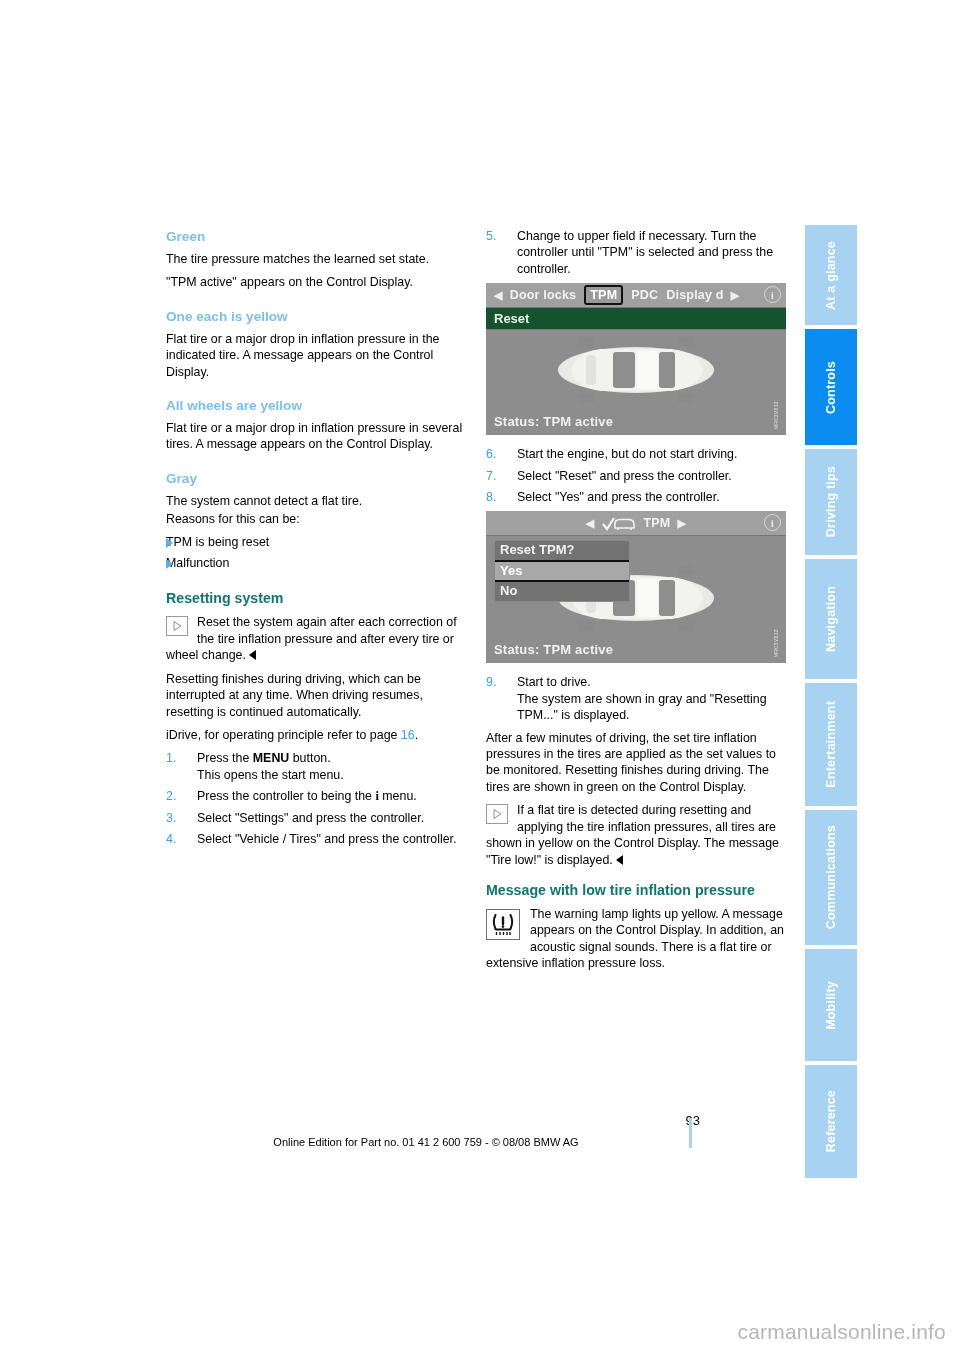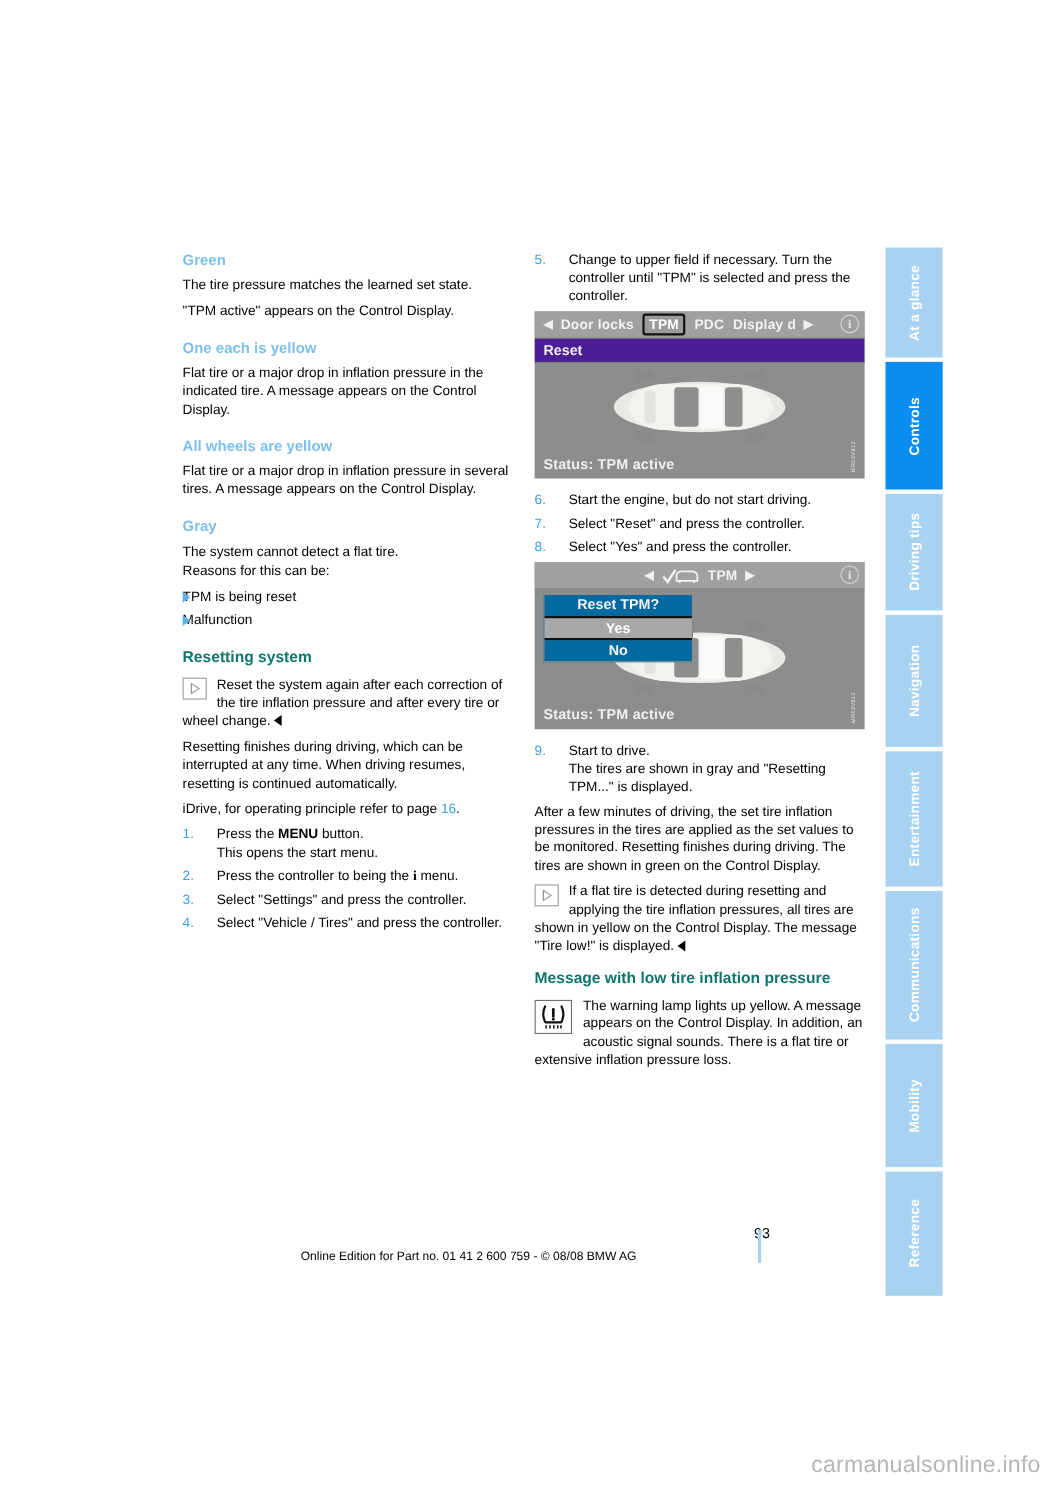--- a/index.html
+++ b/index.html
@@ -163,43 +163,43 @@
     position: absolute; right: 5px; top: 3px;
     width: 17px; height: 17px; border-radius: 50%;
     border: 1px solid #d8d8d8; color: #e8e8e8;
     font-size: 11px; font-weight: bold;
     display: flex; align-items: center; justify-content: center;
     font-family: "Liberation Serif", serif;
   }
   .shot .subbar {
     position: relative;
     height: 22px;
-    background: #4c1d95;
+    background: #14532d;
     border-bottom: 1px solid #7a7a7a;
     color: #efefef;
     font-size: 13px; font-weight: bold;
     display: flex; align-items: center;
     padding-left: 8px;
   }
   .shot .status {
     position: absolute; left: 8px; bottom: 5px;
     color: #f0f0f0; font-size: 13px; font-weight: bold;
     letter-spacing: .2px;
   }
   .shot .car {
     position: absolute; left: 50%; top: 44px;
     transform: translateX(-50%);
   }
   
   .shot .dlg {
     position: absolute; left: 8px; top: 29px;
     width: 136px;
-    background: #0369a1;
+    background: #737373;
     border: 1px solid #8a8a8a;
-    font-size: 13px; font-weight: bold; color: #f2f2f2; text-align: center;
+    font-size: 13px; font-weight: bold; color: #f2f2f2;
   }
   .shot .dlg .row { padding: 1px 5px; }
   .shot .dlg .row.sel {
     background: #a8a8a8;
     border-top: 2px solid #111;
     border-bottom: 2px solid #111;
     color: #ffffff;
   }
   .shot .vcode {
     position: absolute; right: 2px; bottom: 6px;
@@ -411,21 +411,21 @@
         <div class="row sel">Yes</div>
         <div class="row">No</div>
       </div>
       <div class="status">Status: TPM active</div>
       <div class="vcode">MR03V813</div>
     </div>
 
     <ol class="steps" style="margin-bottom:6px;">
       <li>
         <span class="num">9.</span>
-        <span><span>Start to drive.</span><br><span>The tires are shown in gray and "Resetting TPM..." is displayed.</span></span>
+        <span><span>Start to drive.</span><br><span>The system are shown in gray and "Resetting TPM..." is displayed.</span></span>
       </li>
     </ol>
 
     <p class="body">After a few minutes of driving, the set tire inflation pressures in the tires are applied as the set values to be monitored. Resetting finishes during driving. The tires are shown in green on the Control Display.</p>
 
     <div class="note">
       <span class="notebox">
         <svg width="12" height="12" viewBox="0 0 12 12" aria-hidden="true">
           <polygon points="3,1.5 10,6 3,10.5" fill="none" stroke="#8f8f8f" stroke-width="1"></polygon>
         </svg>

